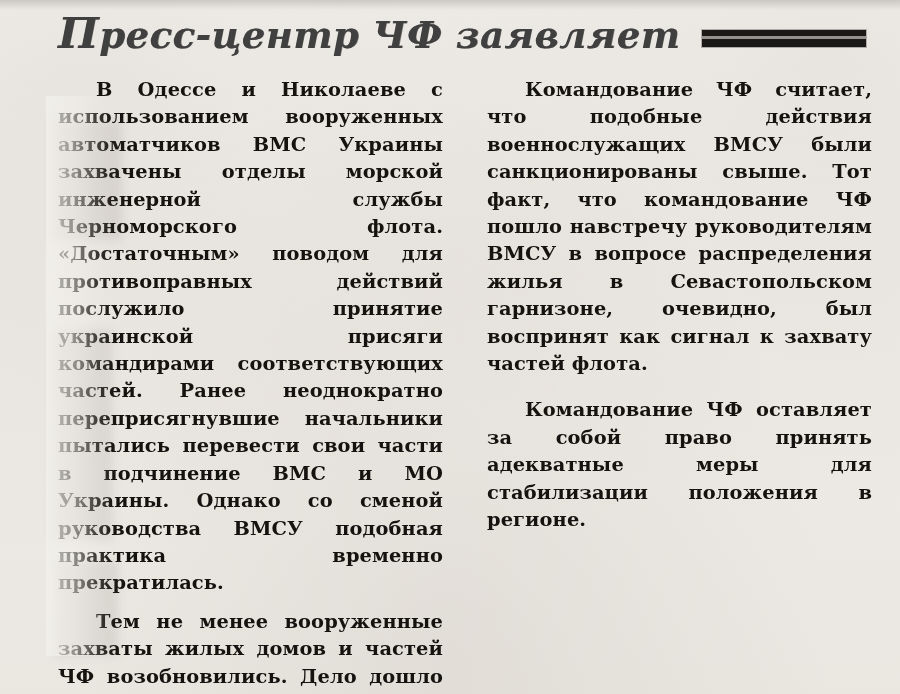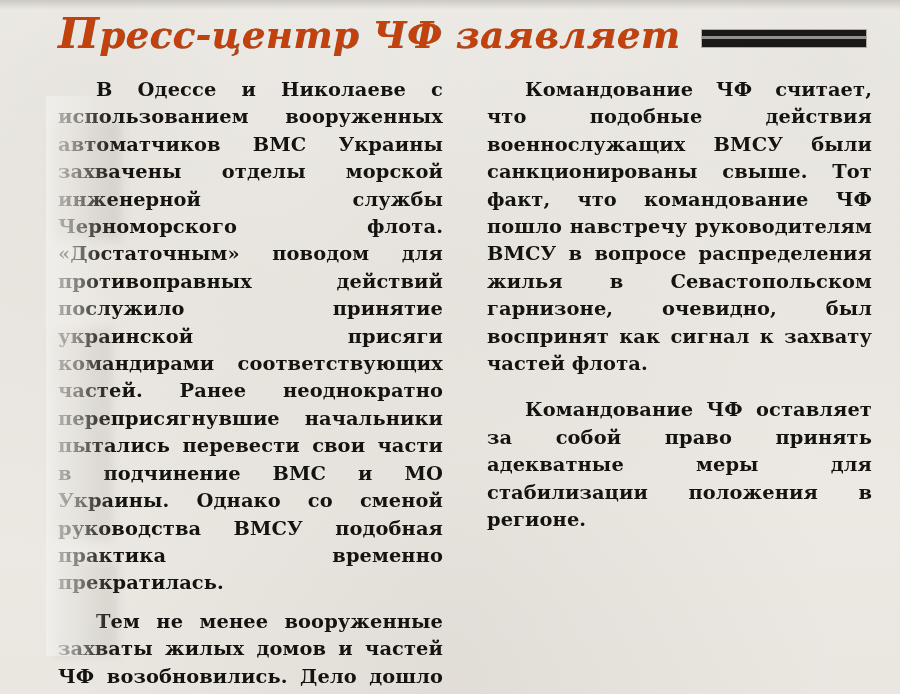--- a/index.html
+++ b/index.html
@@ -43,21 +43,21 @@
   }
   .headline {
     position: absolute;
     left: 58px;
     top: 0;
     font-family: "DejaVu Serif", serif;
     font-style: italic;
     font-weight: bold;
     font-size: 37px;
     letter-spacing: 0.5px;
-    color: #c2410c;
+    color: #404040;
     white-space: nowrap;
     text-shadow: 0.6px 0 0 rgba(20,18,15,0.55);
   }
   .headline .cap {
     font-size: 43px;
   }
   .rule-block {
     position: absolute;
     right: 34px;
     top: 22px;

